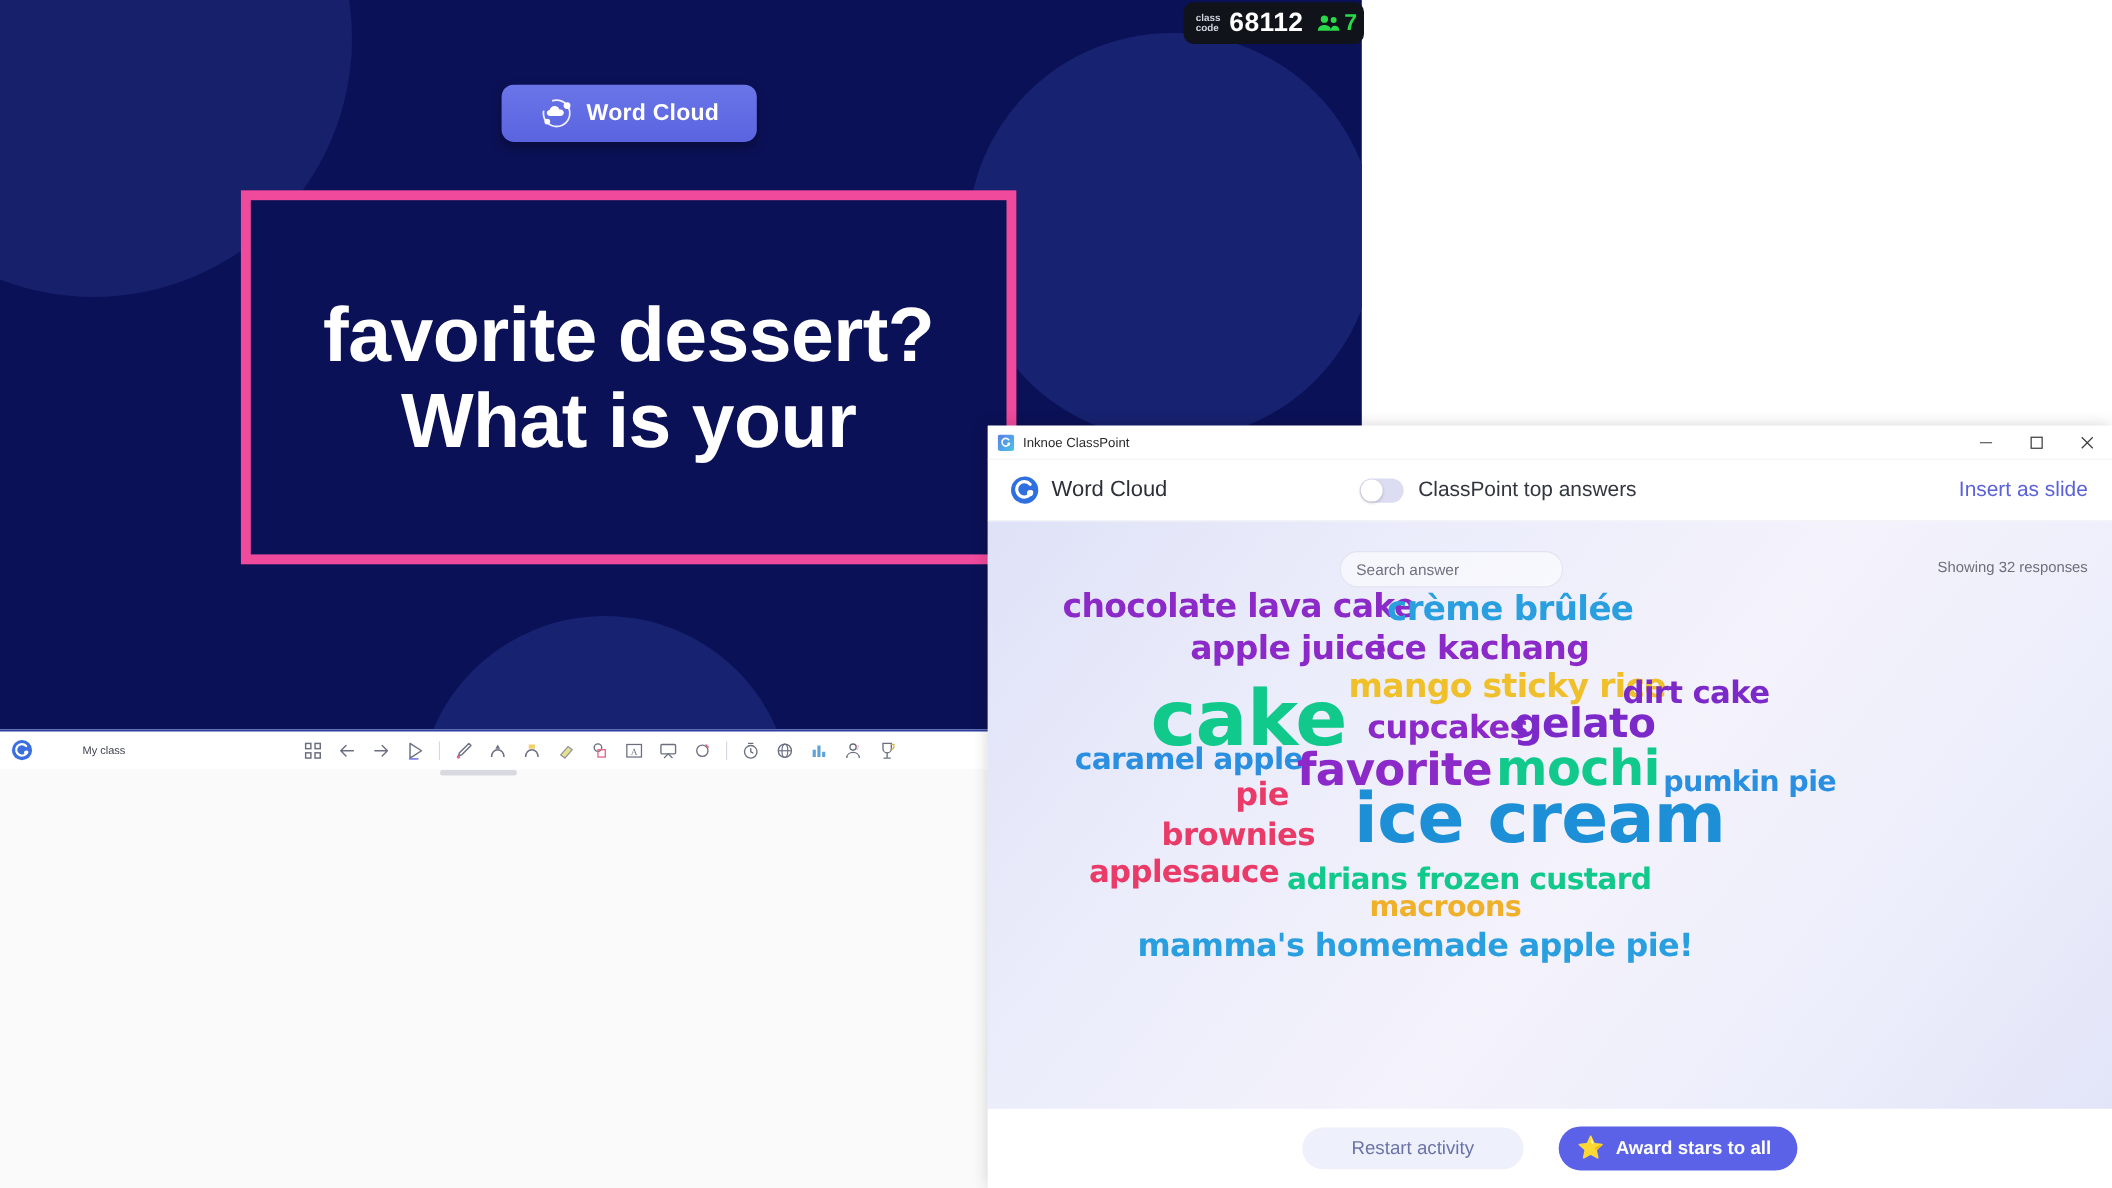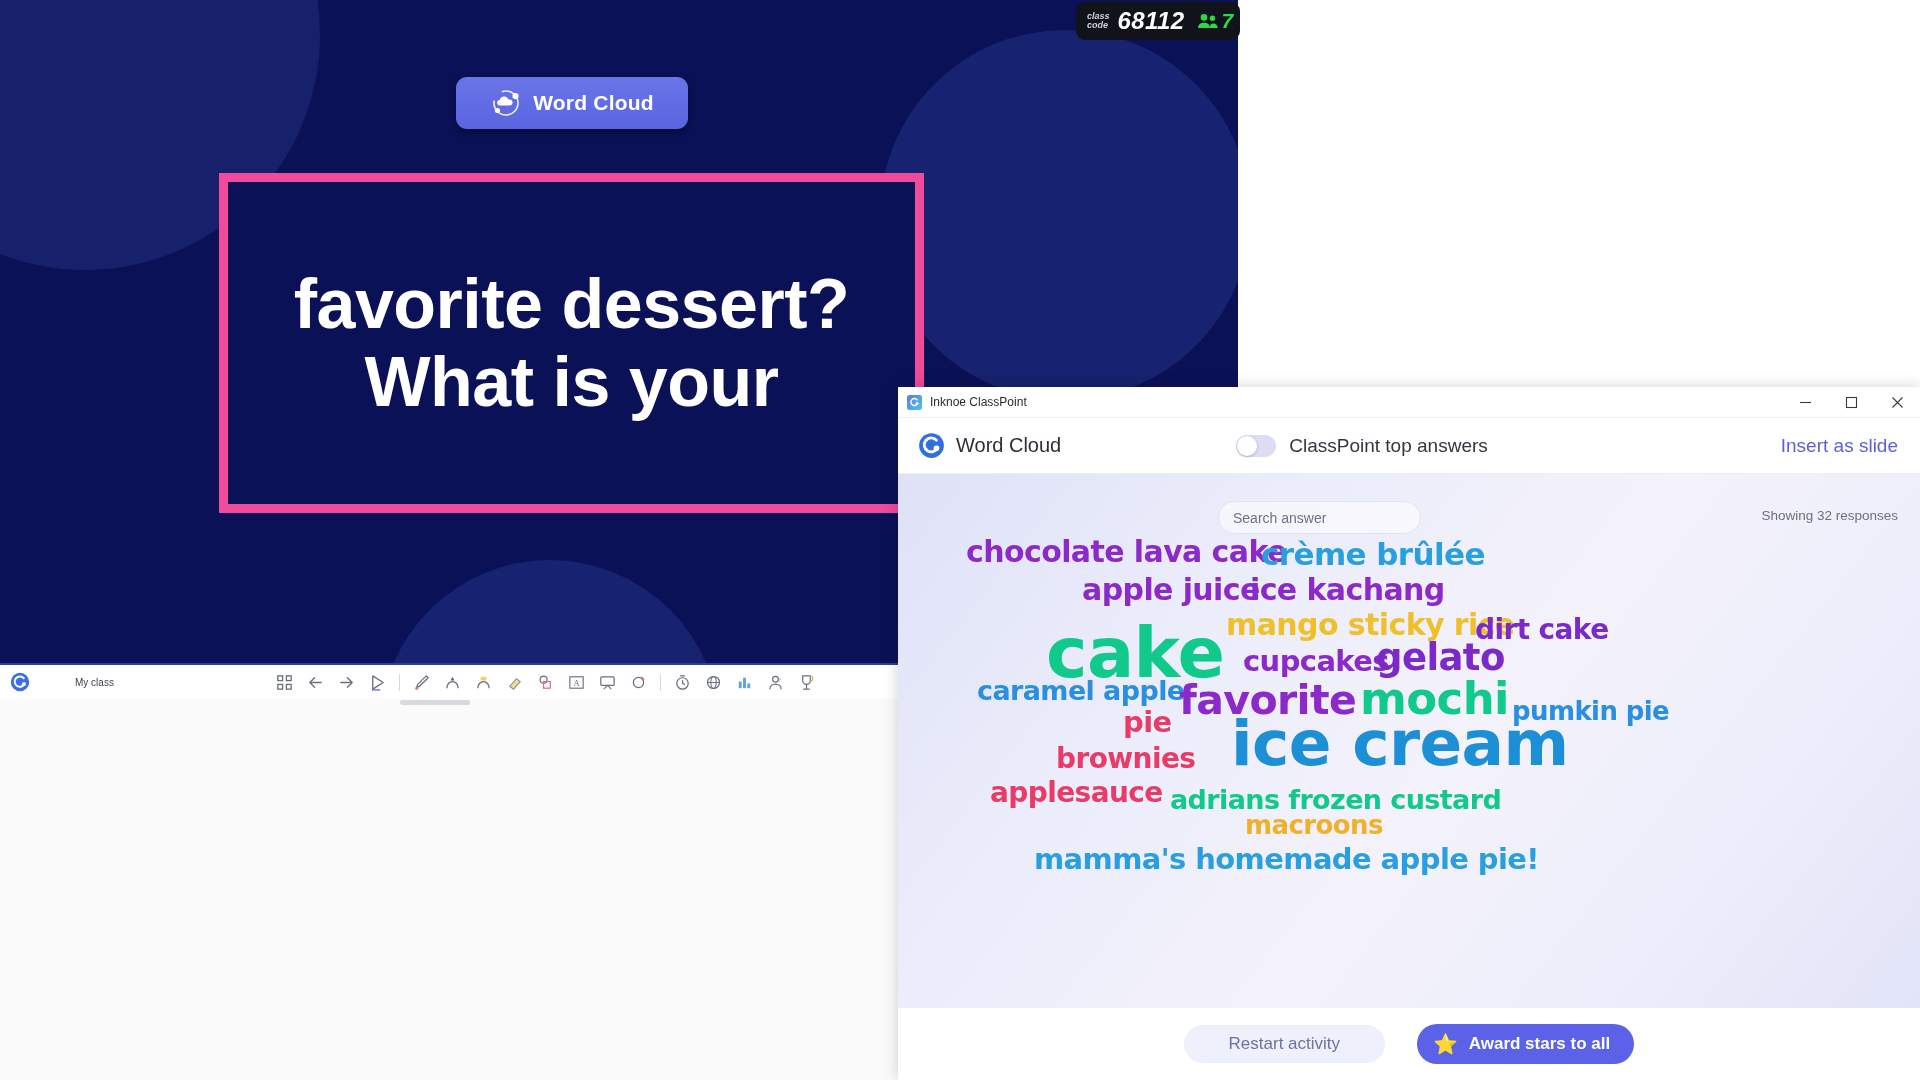--- a/index.html
+++ b/index.html
@@ -59,21 +59,20 @@
   }
 
   
   .class-code-badge {
     position: absolute; left: 1076px; top: 2px;
     width: 164px; height: 38px;
     background: #11131a;
     border-radius: 9px;
     display: flex; align-items: center; gap: 8px;
     padding: 0 11px;
-    font-style: italic;
   }
   .cc-label {
     color: #cfd3dd; font-size: 9px; line-height: 1.03; font-weight: bold;
     text-transform: lowercase; white-space: pre-line;
   }
   .cc-number { color: #ffffff; font-size: 24px; font-weight: bold; letter-spacing: .4px; }
   .cc-people { margin-left: 4px; display:flex; align-items:center; gap:3px; }
   .cc-count { color: #29d94a; font-size: 21px; font-weight: bold; }
 
   

